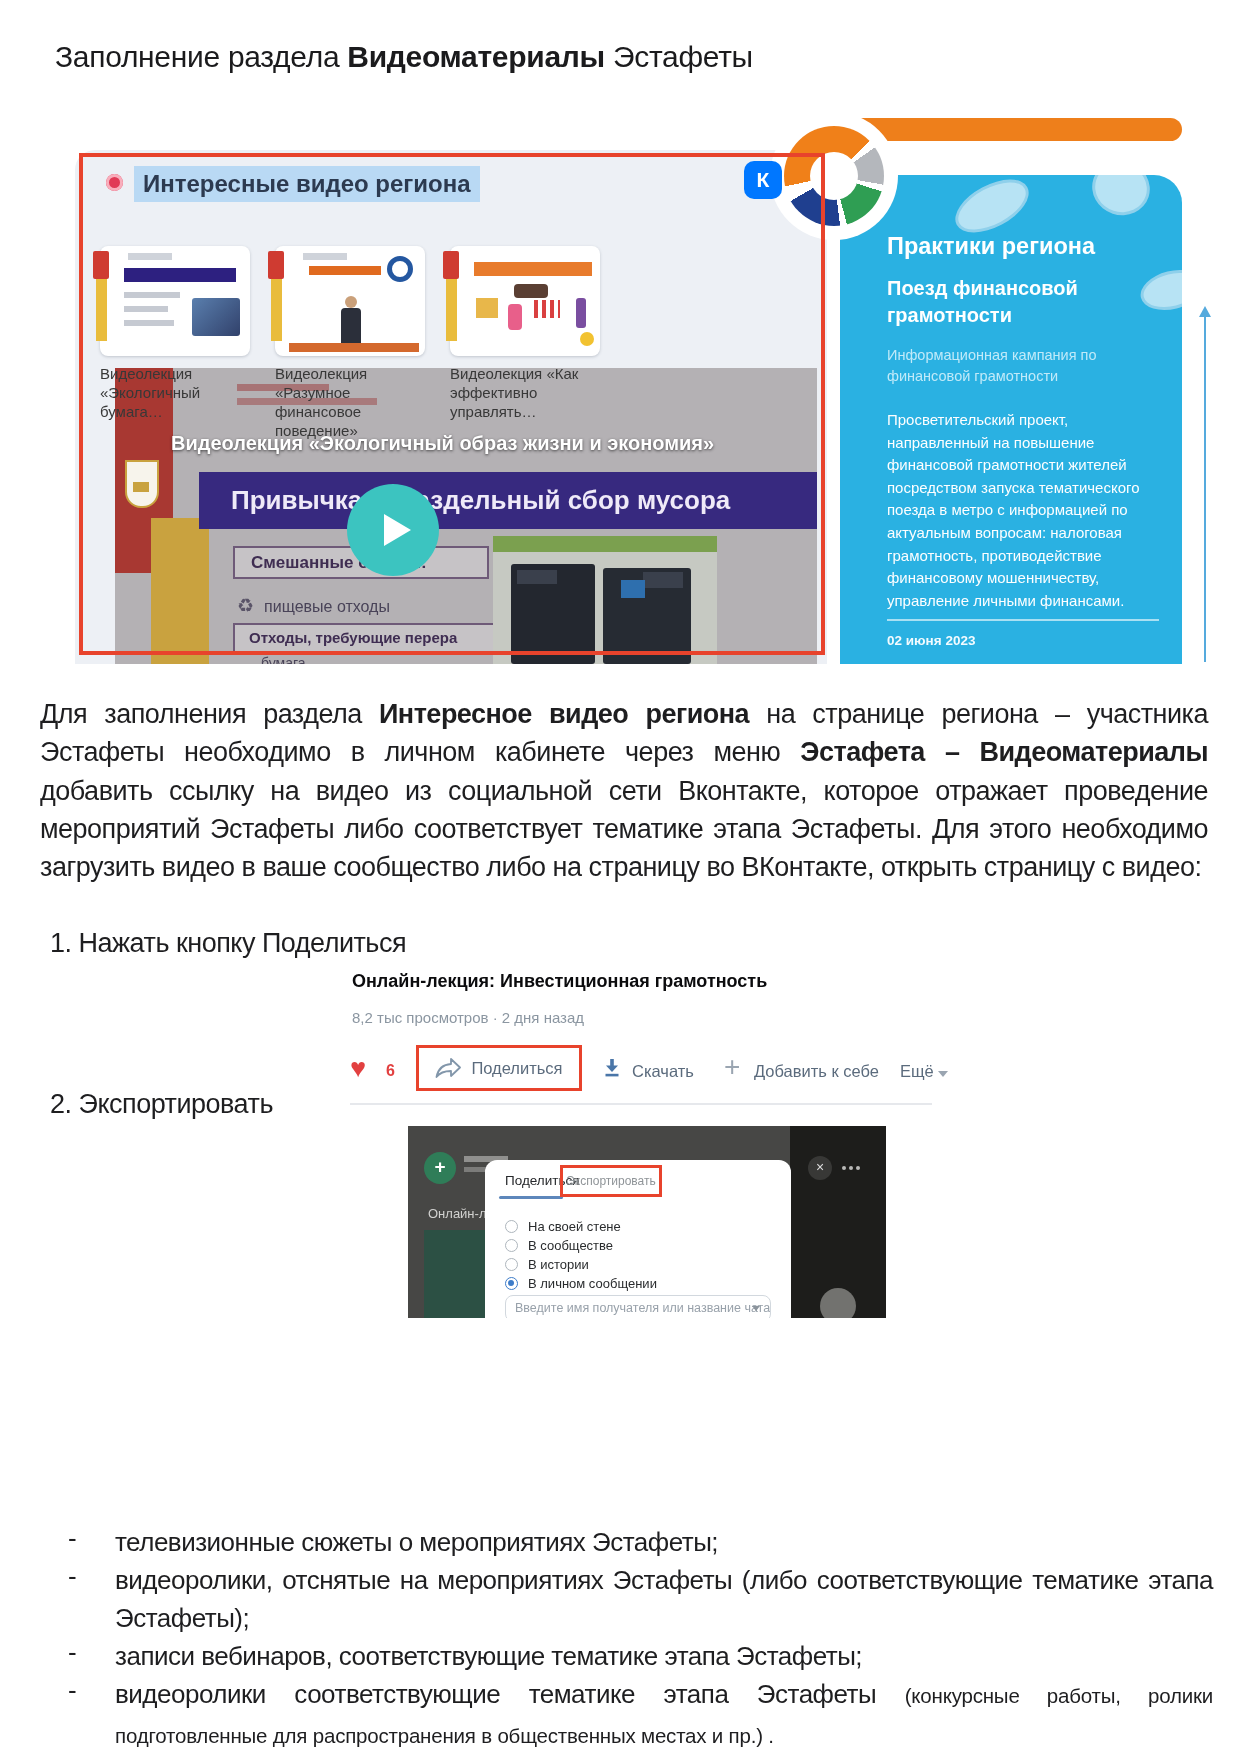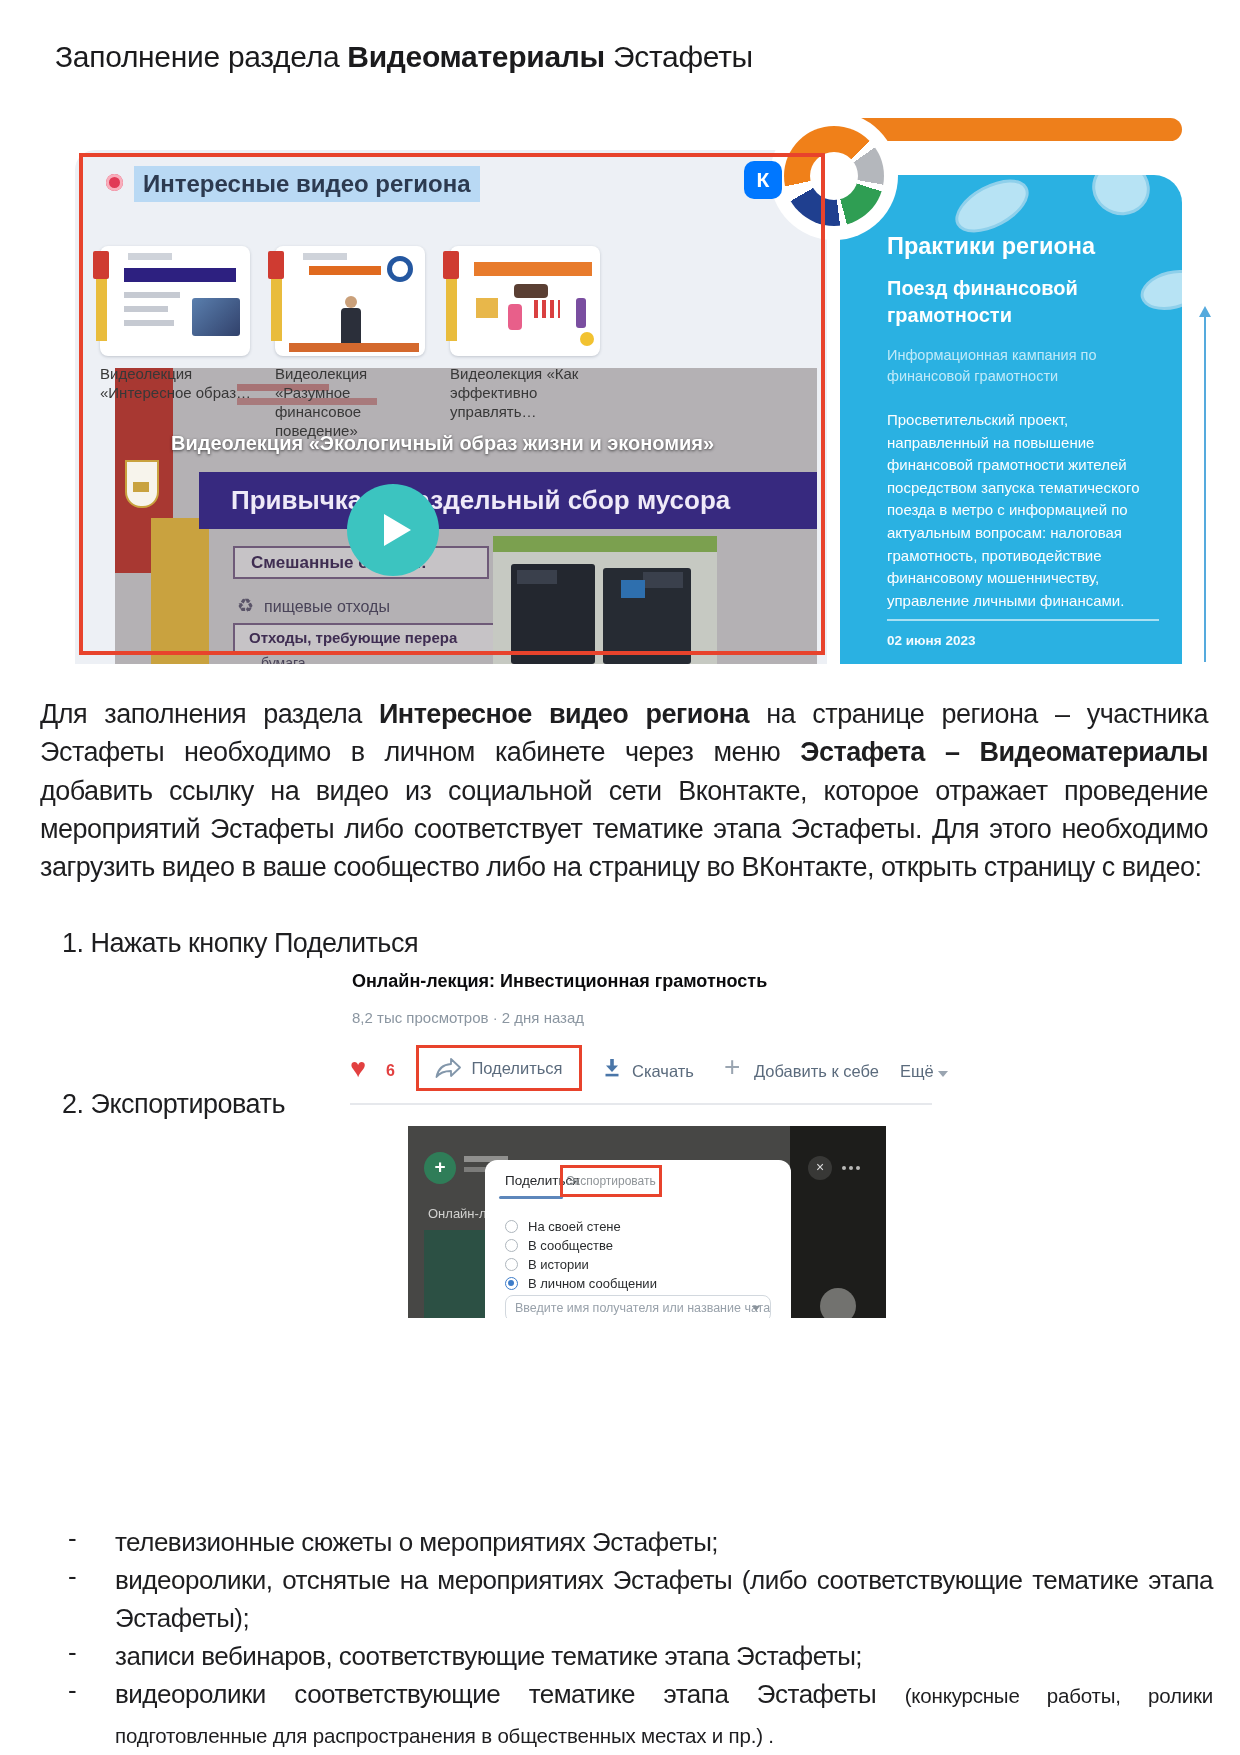--- a/index.html
+++ b/index.html
@@ -95,21 +95,21 @@
   .bc-line{position:absolute;left:47px;top:444px;width:272px;height:2px;background:rgba(255,255,255,.6);}
   .bc-date{position:absolute;left:47px;top:458px;font-size:13.5px;font-weight:600;color:#f2fbff;}
   .v-arrow{position:absolute;left:1142px;top:200px;width:2px;height:346px;background:#55aadd;}
   .v-arrow::before{content:"";position:absolute;left:-5px;top:-10px;width:0;height:0;
     border-left:6px solid transparent;border-right:6px solid transparent;border-bottom:11px solid #55aadd;}
 
   
   .para{position:absolute;left:40px;top:695px;width:1168px;font-size:27px;line-height:38.3px;
     text-align:justify;letter-spacing:-0.5px;color:#1e1e20;}
   .para b{font-weight:700;}
-  .step-label{position:absolute;left:50px;font-size:27px;letter-spacing:-0.5px;color:#1e1e20;margin-left:12px;}
+  .step-label{position:absolute;left:50px;font-size:27px;letter-spacing:-0.5px;color:#1e1e20;}
   .step1{top:928px;} .step2{top:1089px;}
   .step3{position:absolute;left:65px;top:1336px;width:1150px;font-size:27px;line-height:40px;
     text-align:justify;letter-spacing:-0.5px;}
   .upload-head{position:absolute;left:65px;top:1479px;font-size:26.5px;font-weight:700;letter-spacing:-0.3px;
     color:#101012;text-decoration:underline;}
   .li{position:absolute;left:65px;width:1150px;}
   .li .dash{position:absolute;left:3px;top:0;font-size:26px;}
   .li .li-t{position:absolute;left:50px;top:0;width:1098px;font-size:26px;line-height:38px;letter-spacing:-0.5px;}
   .li-just .li-t{text-align:justify;}
   .li .small{font-size:20.5px;letter-spacing:-0.2px;}
@@ -220,21 +220,21 @@
       <div class="rib-r"></div>
       <div class="rib-g"></div>
       <div class="t3-head"></div>
       <div class="t3-car"></div>
       <div class="t3-house"></div>
       <div class="t3-girl"></div>
       <div class="t3-shop"></div>
       <div class="t3-person"></div>
       <div class="t3-dot"></div>
     </div>
-    <div class="vcap" style="left:38px;">Видеолекция «Интересное образ…</div>
+    <div class="vcap" style="left:38px;">Видеолекция «Экологичный бумага…</div>
     <div class="vcap" style="left:213px;">Видеолекция «Разумное финансовое поведение»</div>
     <div class="vcap" style="left:388px;">Видеолекция «Как эффективно управлять…</div>
 
     <div class="player">
       <div class="pl-gold"></div>
       <div class="pl-banner"></div>
       <div class="pl-emblem"></div>
       <div class="pl-bar1"></div>
       <div class="pl-bar2"></div>
       <div class="pl-title">Видеолекция «Экологичный образ жизни и экономия»</div>

